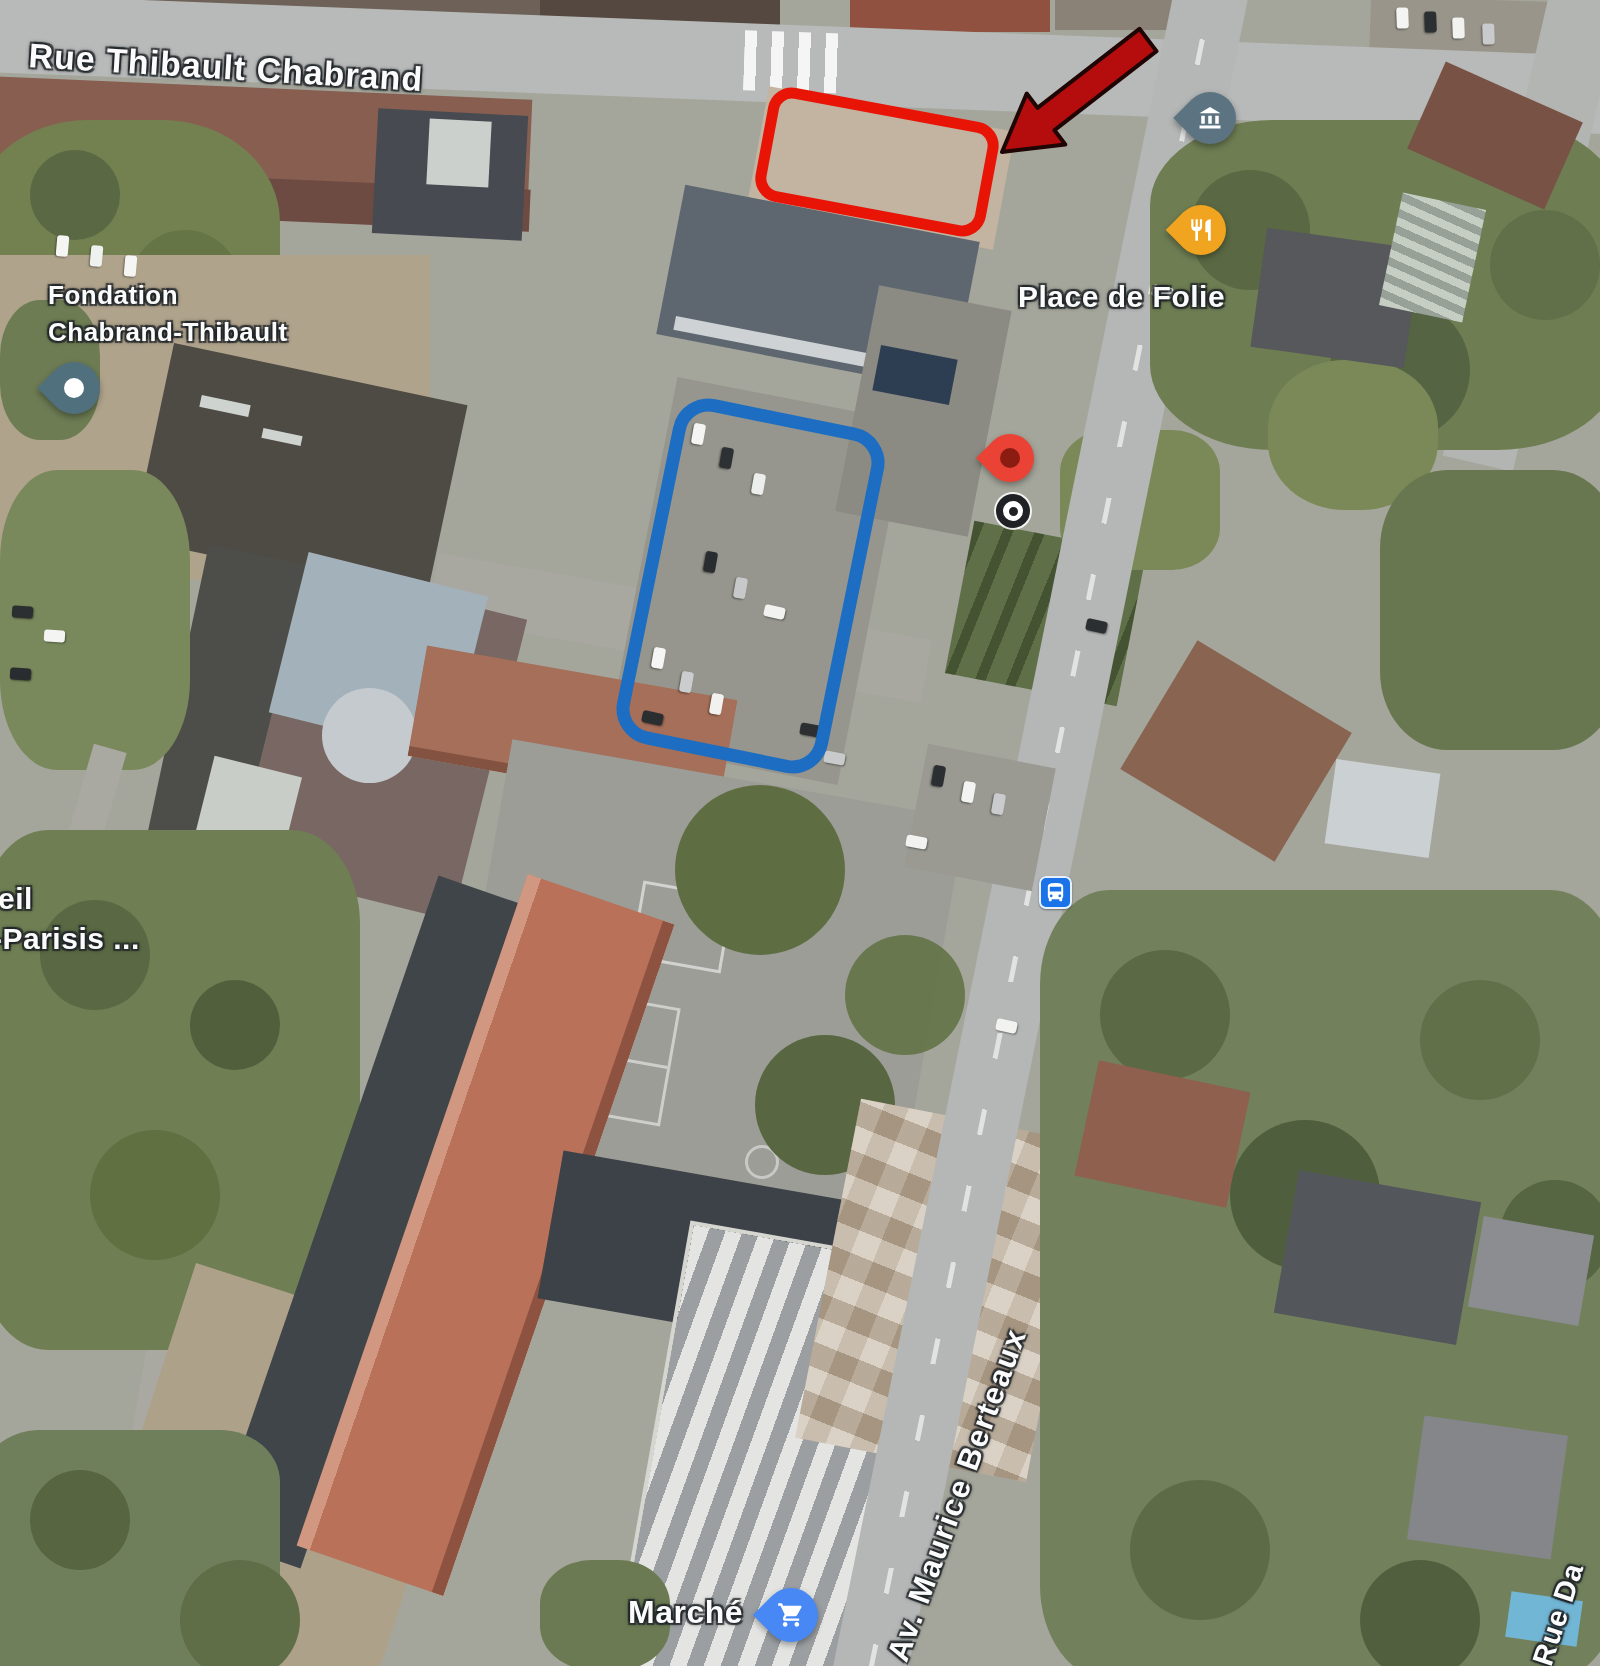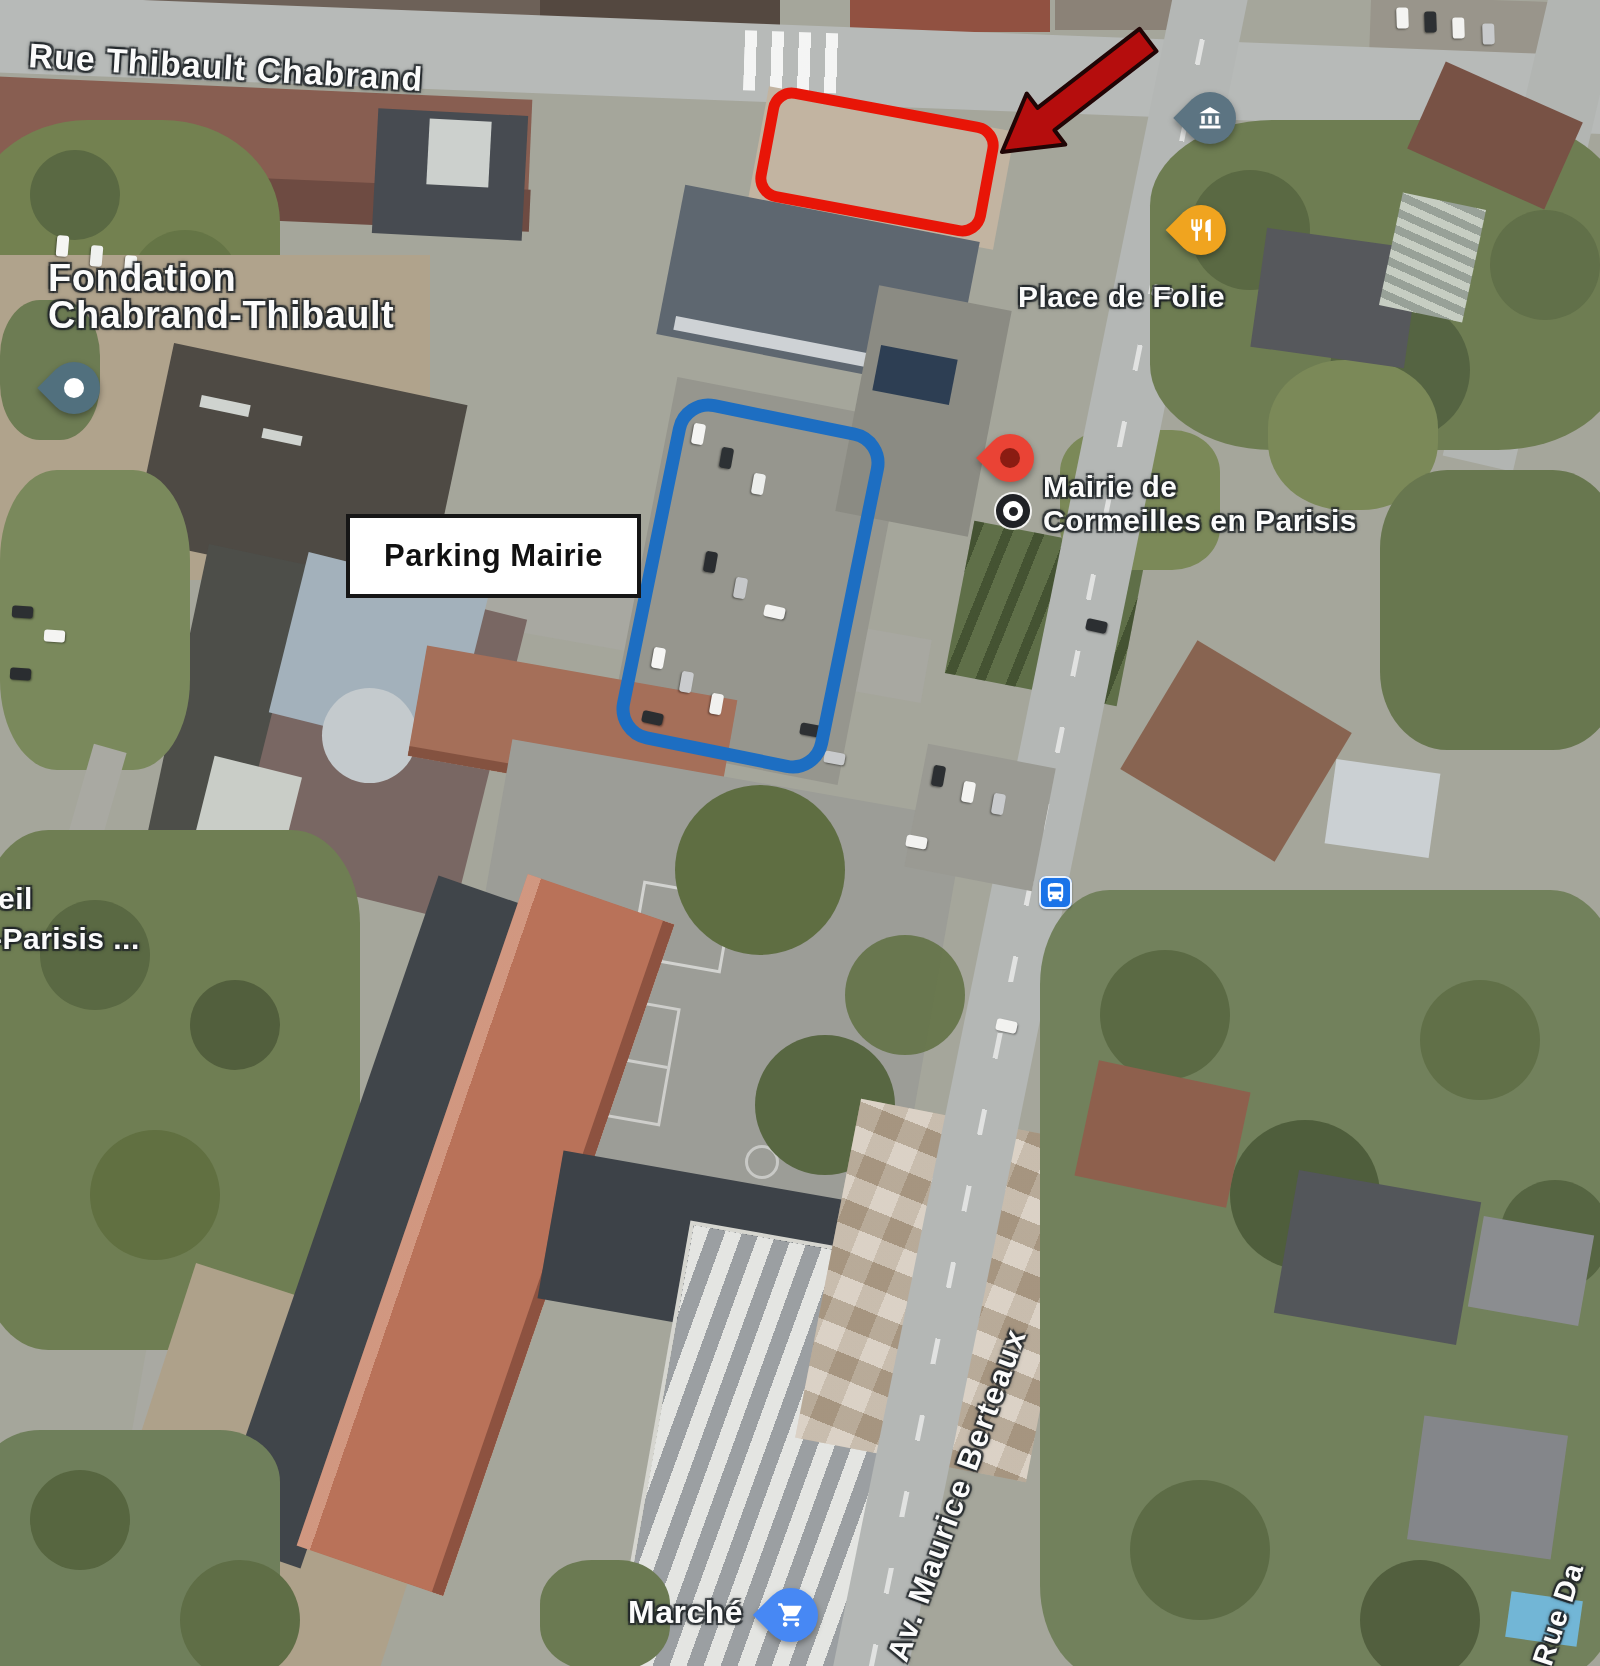--- a/index.html
+++ b/index.html
@@ -169,44 +169,37 @@
   <div class="hlbox" style="left: 760px; top: 104px; width: 234px; height: 116px; border-width: 11px; border-radius: 24px; transform: rotate(10.5deg); border-color: rgb(232, 21, 7);"></div>
   <div class="hlbox" style="left: 643px; top: 410px; width: 215px; height: 352px; border-width: 13px; border-radius: 36px; transform: rotate(11.5deg); border-color: rgb(29, 110, 194);"></div>
 
   <svg class="arrowsvg" width="1600" height="1666" viewBox="0 0 1600 1666">
     <polygon points="1139.5,28.8 1037.5,107.8 1026.7,93.5 1002,152 1065.3,144.5 1054.5,130.2 1156.5,51.2" stroke-width="4" stroke-linejoin="round" style="fill: rgb(181, 13, 13); stroke: rgb(32, 5, 5);"></polygon>
   </svg>
 
   <div class="maplabel" style="left:30px;top:36px;font-size:34px;letter-spacing:1px;transform:rotate(3.5deg);transform-origin:0 0">Rue Thibault Chabrand</div>
 
 
-  <div class="maplabel" style="left:48px;top:260px;font-size:38px;line-height:37px">
+  <div class="maplabel" style="left:48px;top:277px;font-size:26px;line-height:37px">
     <span style="display:block">Fondation</span>
     <span style="display:block">Chabrand-Thibault</span>
   </div>
 
   <div class="maplabel" style="left:1018px;top:280px;font-size:30px">Place de Folie</div>
 
-  <div class="maplabel" style="left:1043px;top:470px;font-size:30px;line-height:34px">
-    <span style="display:block">Mairie de</span>
-    <span style="display:block">Cormeilles en Parisis</span>
-  </div>
 
   <div class="maplabel" style="left:897px;top:1642px;font-size:31px;letter-spacing:2px;transform:rotate(-70deg);transform-origin:0 50%">Av. Maurice Berteaux</div>
 
   <div class="maplabel" style="left:628px;top:1594px;font-size:32px">Marché</div>
 
   <div class="maplabel" style="left:-2px;top:882px;font-size:30px">eil</div>
   <div class="maplabel" style="left:-8px;top:922px;font-size:30px">-Parisis ...</div>
 
   <div class="maplabel" style="left:1542px;top:1648px;font-size:29px;letter-spacing:1px;transform:rotate(-72deg);transform-origin:0 50%">Rue Da</div>
 
-  <div class="poibox" style="left:346px;top:514px;width:295px;height:84px">
-    <span>Parking Mairie</span>
-  </div>
 
   <div class="pin" style="left:1184px;top:92px">
     <div class="pin-body" style="width: 52px; height: 52px; background-color: rgb(92, 116, 130);">
       <svg viewBox="0 0 24 24" width="28" height="28" fill="#fff">
         <path d="M12 2.5 3 8h18L12 2.5zM4.5 10h3v7h-3zM10.5 10h3v7h-3zM16.5 10h3v7h-3zM3 18.5h18V21H3z"></path>
       </svg>
     </div>
   </div>
 
   <div class="pin" style="left:1176px;top:205px">

